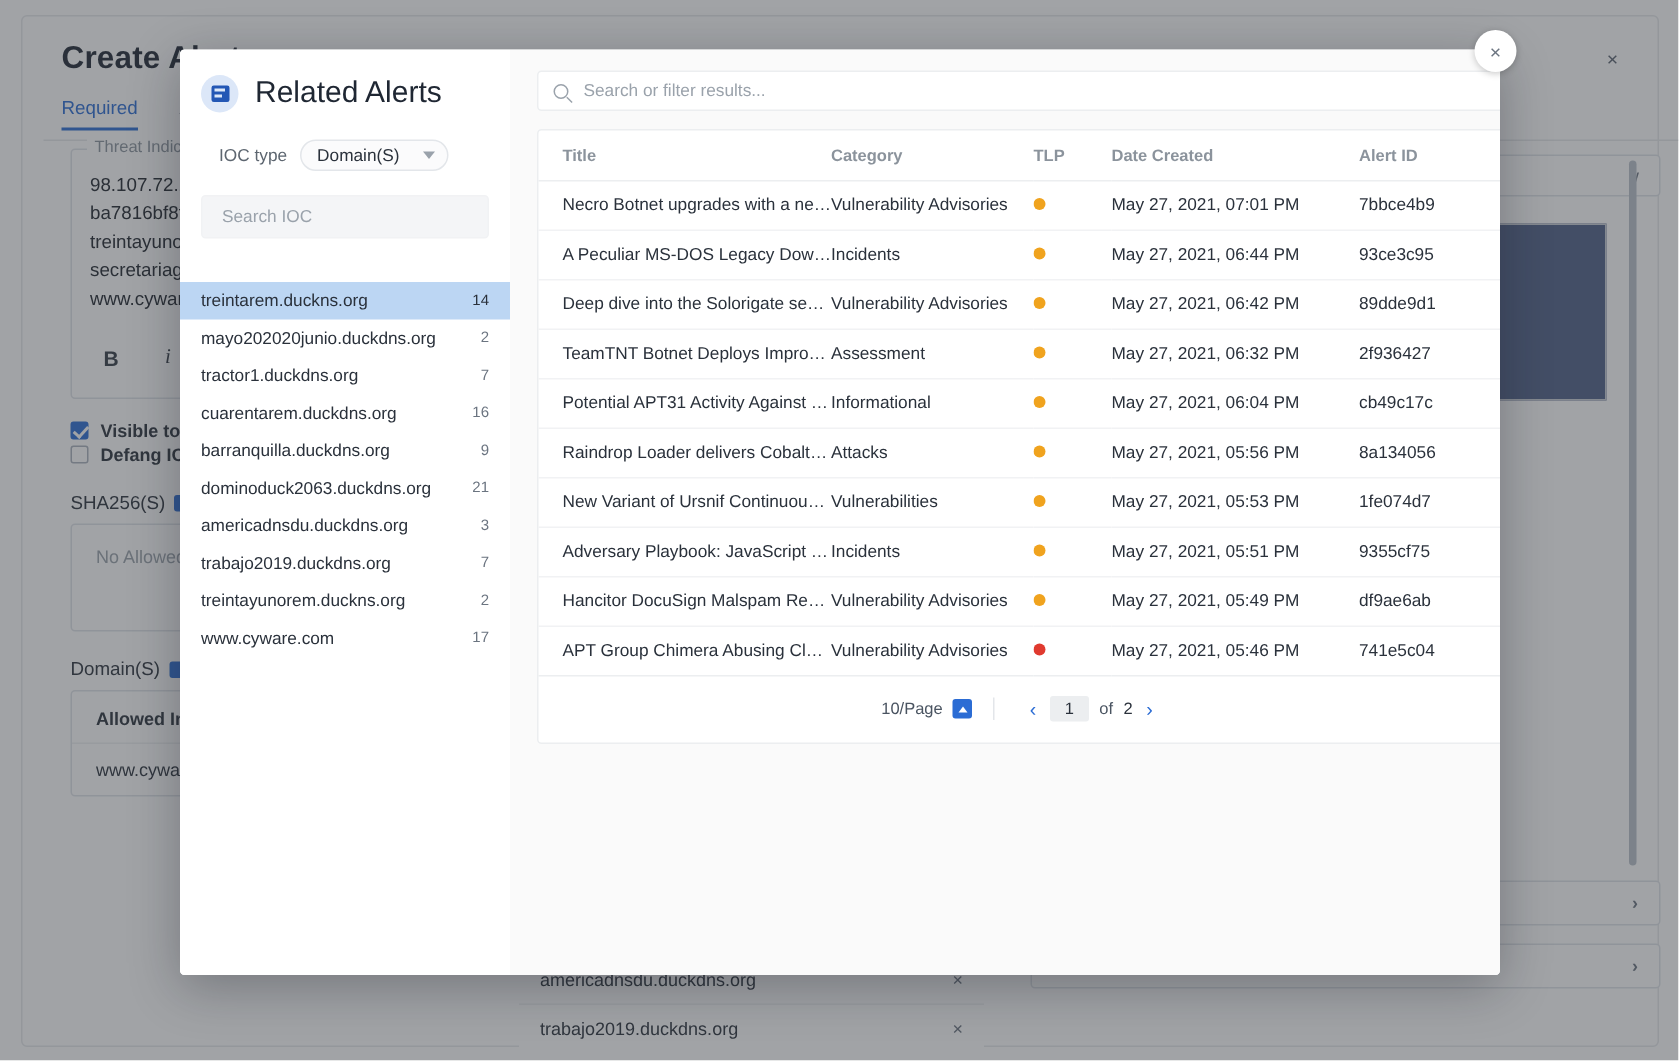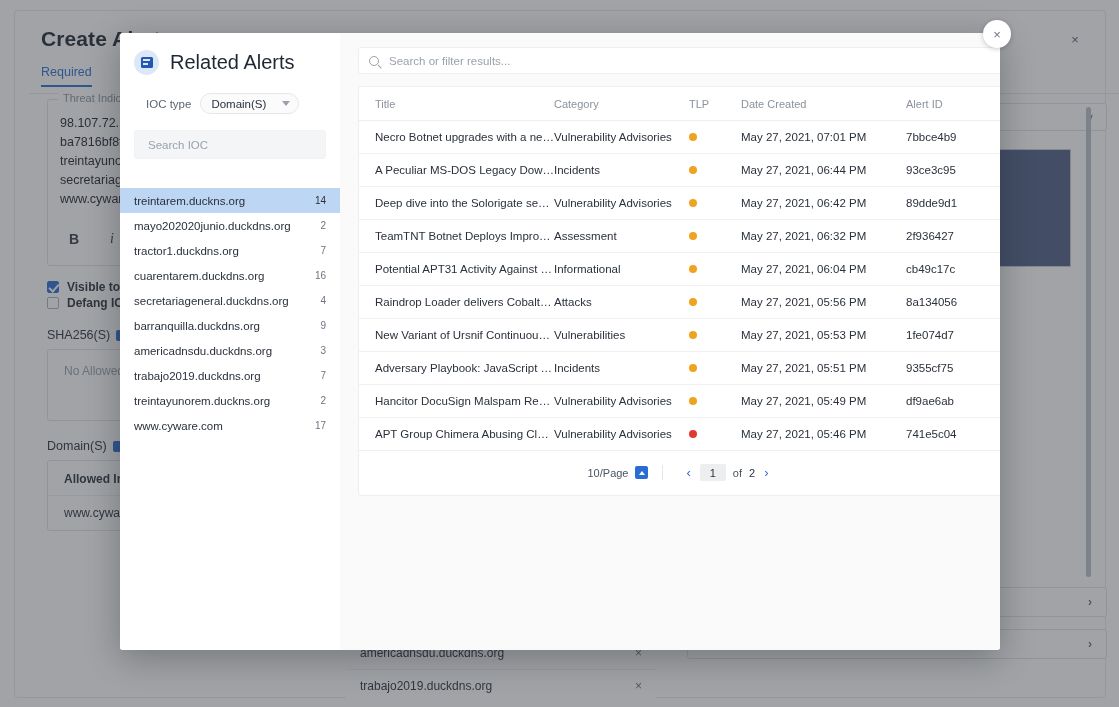--- a/index.html
+++ b/index.html
@@ -207,21 +207,21 @@
     border:0; outline:none; background:transparent; width:100%;
     font-size:11.5px; color:#2a313b; font-family:"Liberation Sans", sans-serif;
   }
   .filter-bar input::placeholder { color:#9aa2ab; }
 
   .tbl-wrap {
     margin-top:12px; background:#fff; border:1px solid #eceef0; border-radius:3px;
   }
   table { width:100%; border-collapse:collapse; table-layout:fixed; }
   thead th {
-    text-align:left; font-size:11px; font-weight:400; color:#8b939c;
+    text-align:left; font-size:11px; font-weight:700; color:#8b939c;
     padding:11px 0 10px 0; border-bottom:1px solid #eceef0;
   }
   tbody td {
     font-size:11.5px; color:#2a313b; padding:10px 0; border-bottom:1px solid #f1f2f4;
     white-space:nowrap; overflow:hidden; text-overflow:ellipsis;
   }
   tbody tr:last-child td { border-bottom:1px solid #eceef0; }
   .c-title { width:195px; padding-left:16px !important; }
   .c-cat   { width:135px; }
   .c-tlp   { width:52px; }
@@ -400,26 +400,26 @@
           </div>
           <div class="ioc-item">
             <span class="nm">tractor1.duckdns.org</span>
             <span class="ct">7</span>
           </div>
           <div class="ioc-item">
             <span class="nm">cuarentarem.duckdns.org</span>
             <span class="ct">16</span>
           </div>
           <div class="ioc-item">
-            <span class="nm">secretariageneral.duckdns.org</span>
-            <span class="ct">4</span>
-          </div>
-          <div class="ioc-item">
             <span class="nm">barranquilla.duckdns.org</span>
             <span class="ct">9</span>
+          </div>
+          <div class="ioc-item">
+            <span class="nm">dominoduck2063.duckdns.org</span>
+            <span class="ct">21</span>
           </div>
           <div class="ioc-item">
             <span class="nm">americadnsdu.duckdns.org</span>
             <span class="ct">3</span>
           </div>
           <div class="ioc-item">
             <span class="nm">trabajo2019.duckdns.org</span>
             <span class="ct">7</span>
           </div>
           <div class="ioc-item">

